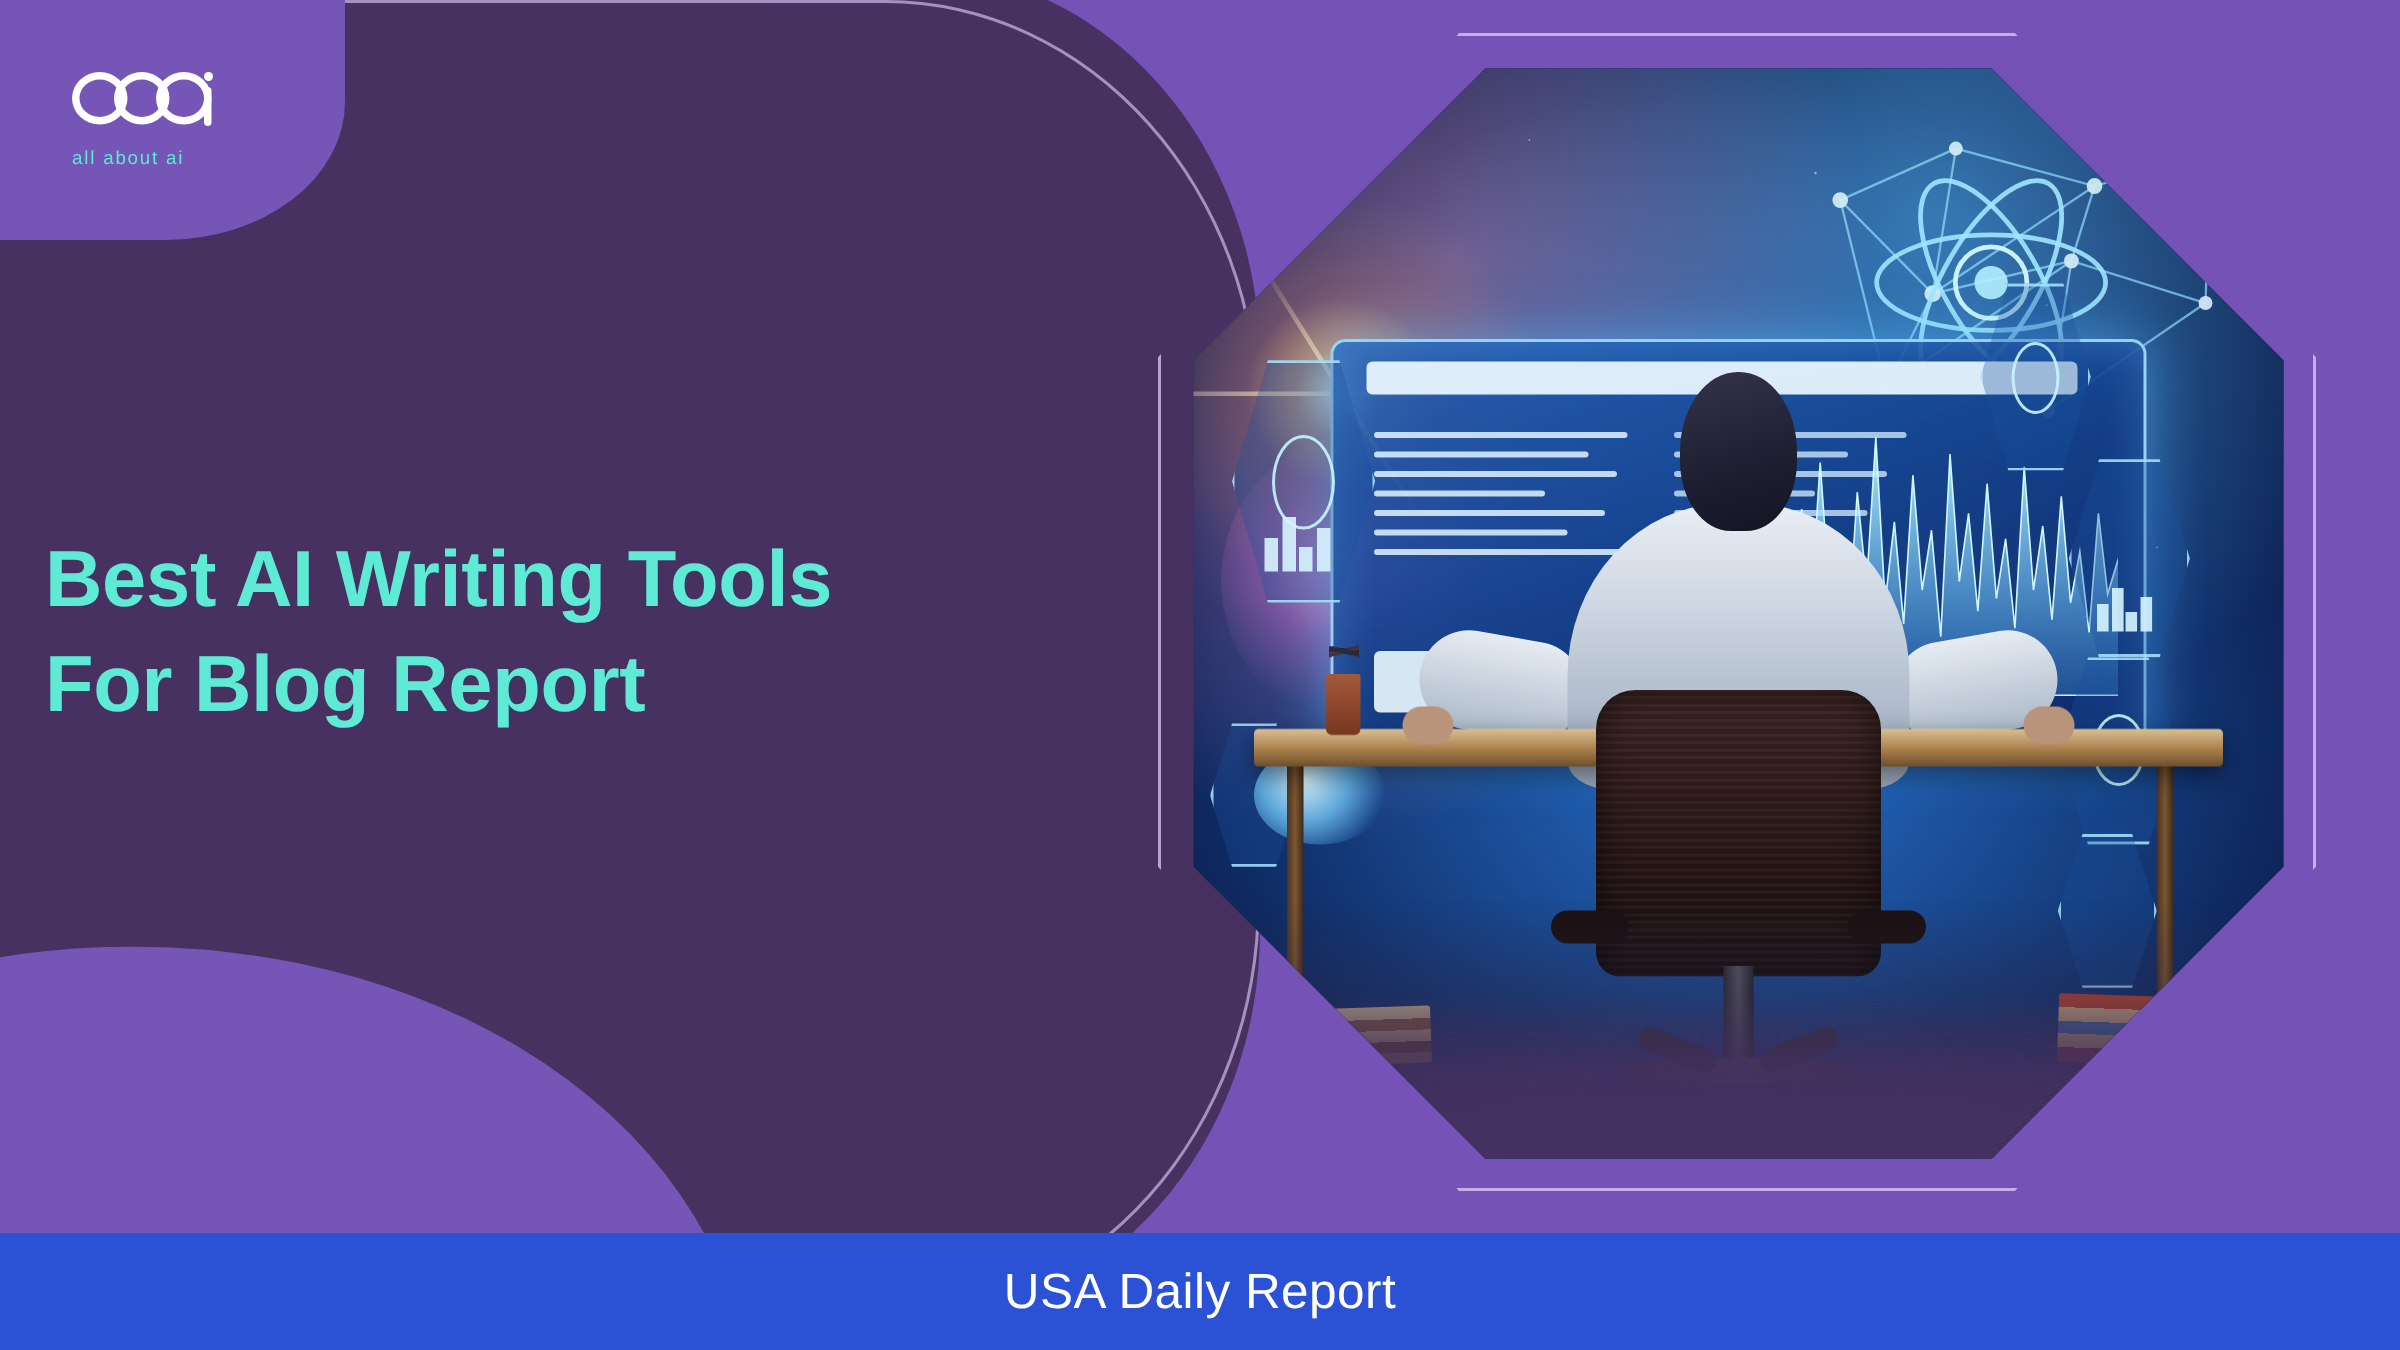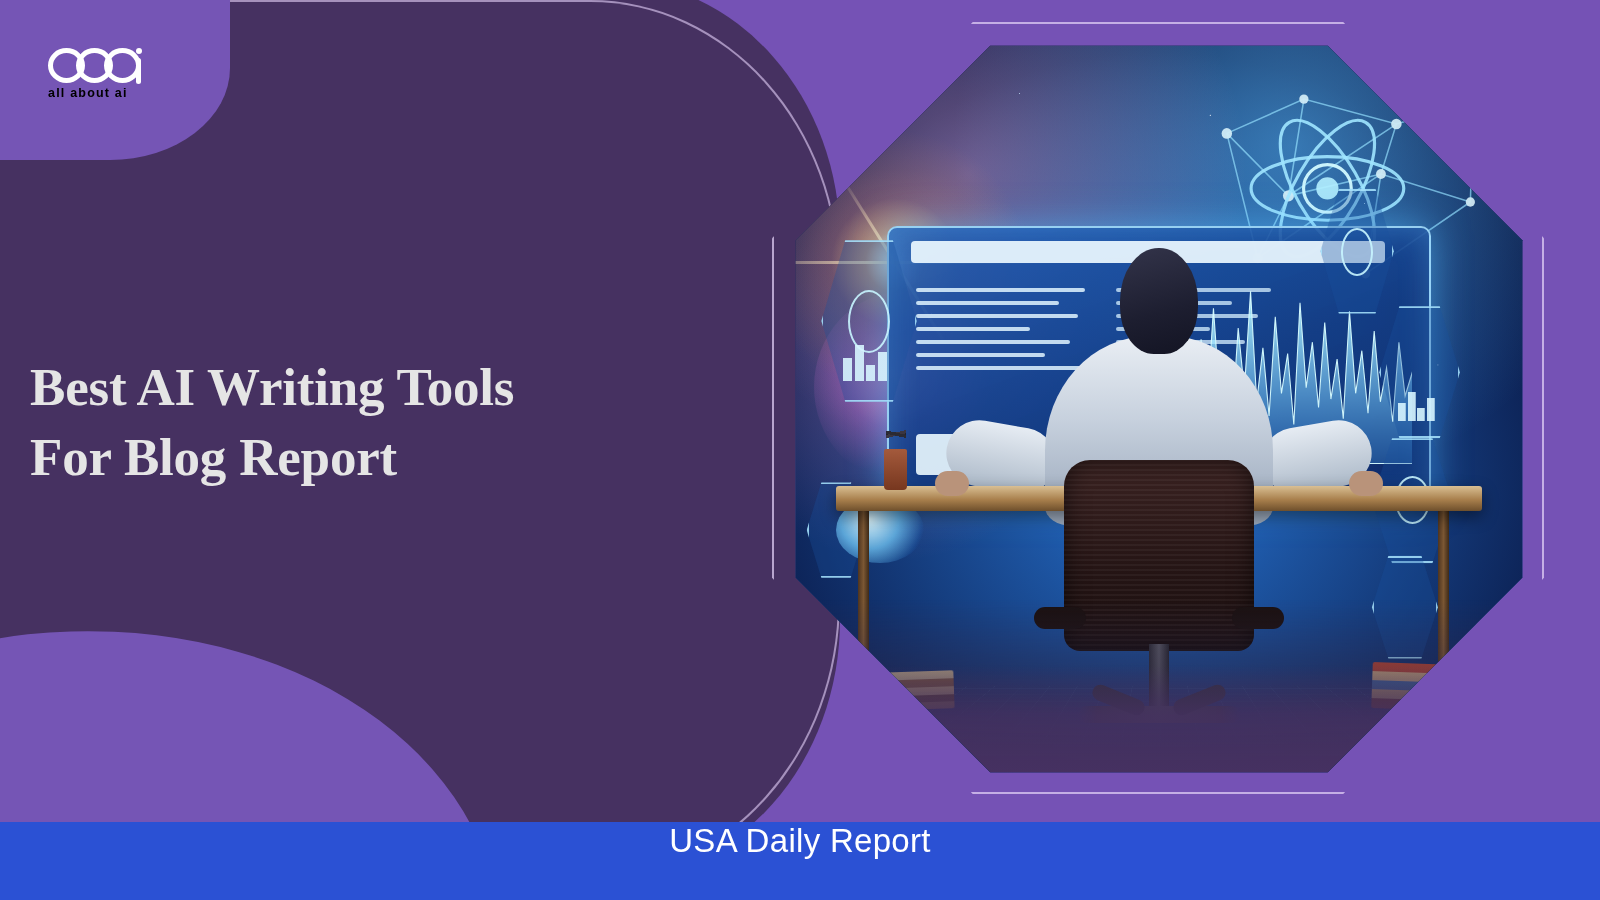--- a/index.html
+++ b/index.html
@@ -87,40 +87,39 @@
   .logo-mark .r3 { left:56px; }
   .logo-mark .stem {
     position:absolute; left:88px; top:10px;
     width:5px; height:26px; background:#ffffff; border-radius:3px;
   }
   .logo-mark .dot {
     position:absolute; left:88px; top:0px;
     width:6px; height:6px; background:#ffffff; border-radius:50%;
   }
   .logo-tag {
-    margin-top:2px;
-    color:#000000;
+    margin-top:14px;
+    color:#5eead4;
     font-size:12.5px;
     letter-spacing:1.2px;
-    font-weight:700;
+    font-weight:400;
     white-space:nowrap;
   }
 
   
   .headline {
     position:absolute;
     left:30px; top:352px;
     width:690px;
     z-index:7;
-    color:#e5e5e5;
+    color:#5eead4;
     font-size:53px;
     font-weight:bold;
     line-height:1.33;
     letter-spacing:-0.2px;
-    font-family:Liberation Serif, serif;
   }
   .headline .line { display:block; }
 
   
   .hex-outline {
     position:absolute;
     left:772px; top:22px;
     width:772px; height:772px;
     z-index:4;
     border:2px solid rgba(228,210,248,0.72);
@@ -382,21 +381,21 @@
     position:absolute; left:0; right:0; bottom:0; height:15%;
     background:linear-gradient(180deg, rgba(70,49,97,0) 0%, rgba(70,49,97,0.75) 45%, rgba(70,49,97,0.97) 100%);
   }
 
   
   .banner {
     position:absolute; left:0; bottom:0;
     width:1600px; height:78px;
     background:#2B51D4;
     z-index:10;
-    display:flex; justify-content:center;
+    display:flex; align-items:center; justify-content:center;
   }
   .banner-text {
     color:#ffffff;
     font-size:33px;
     font-weight:400;
     letter-spacing:0.3px;
   }
 </style>
 </head>
 <body>

